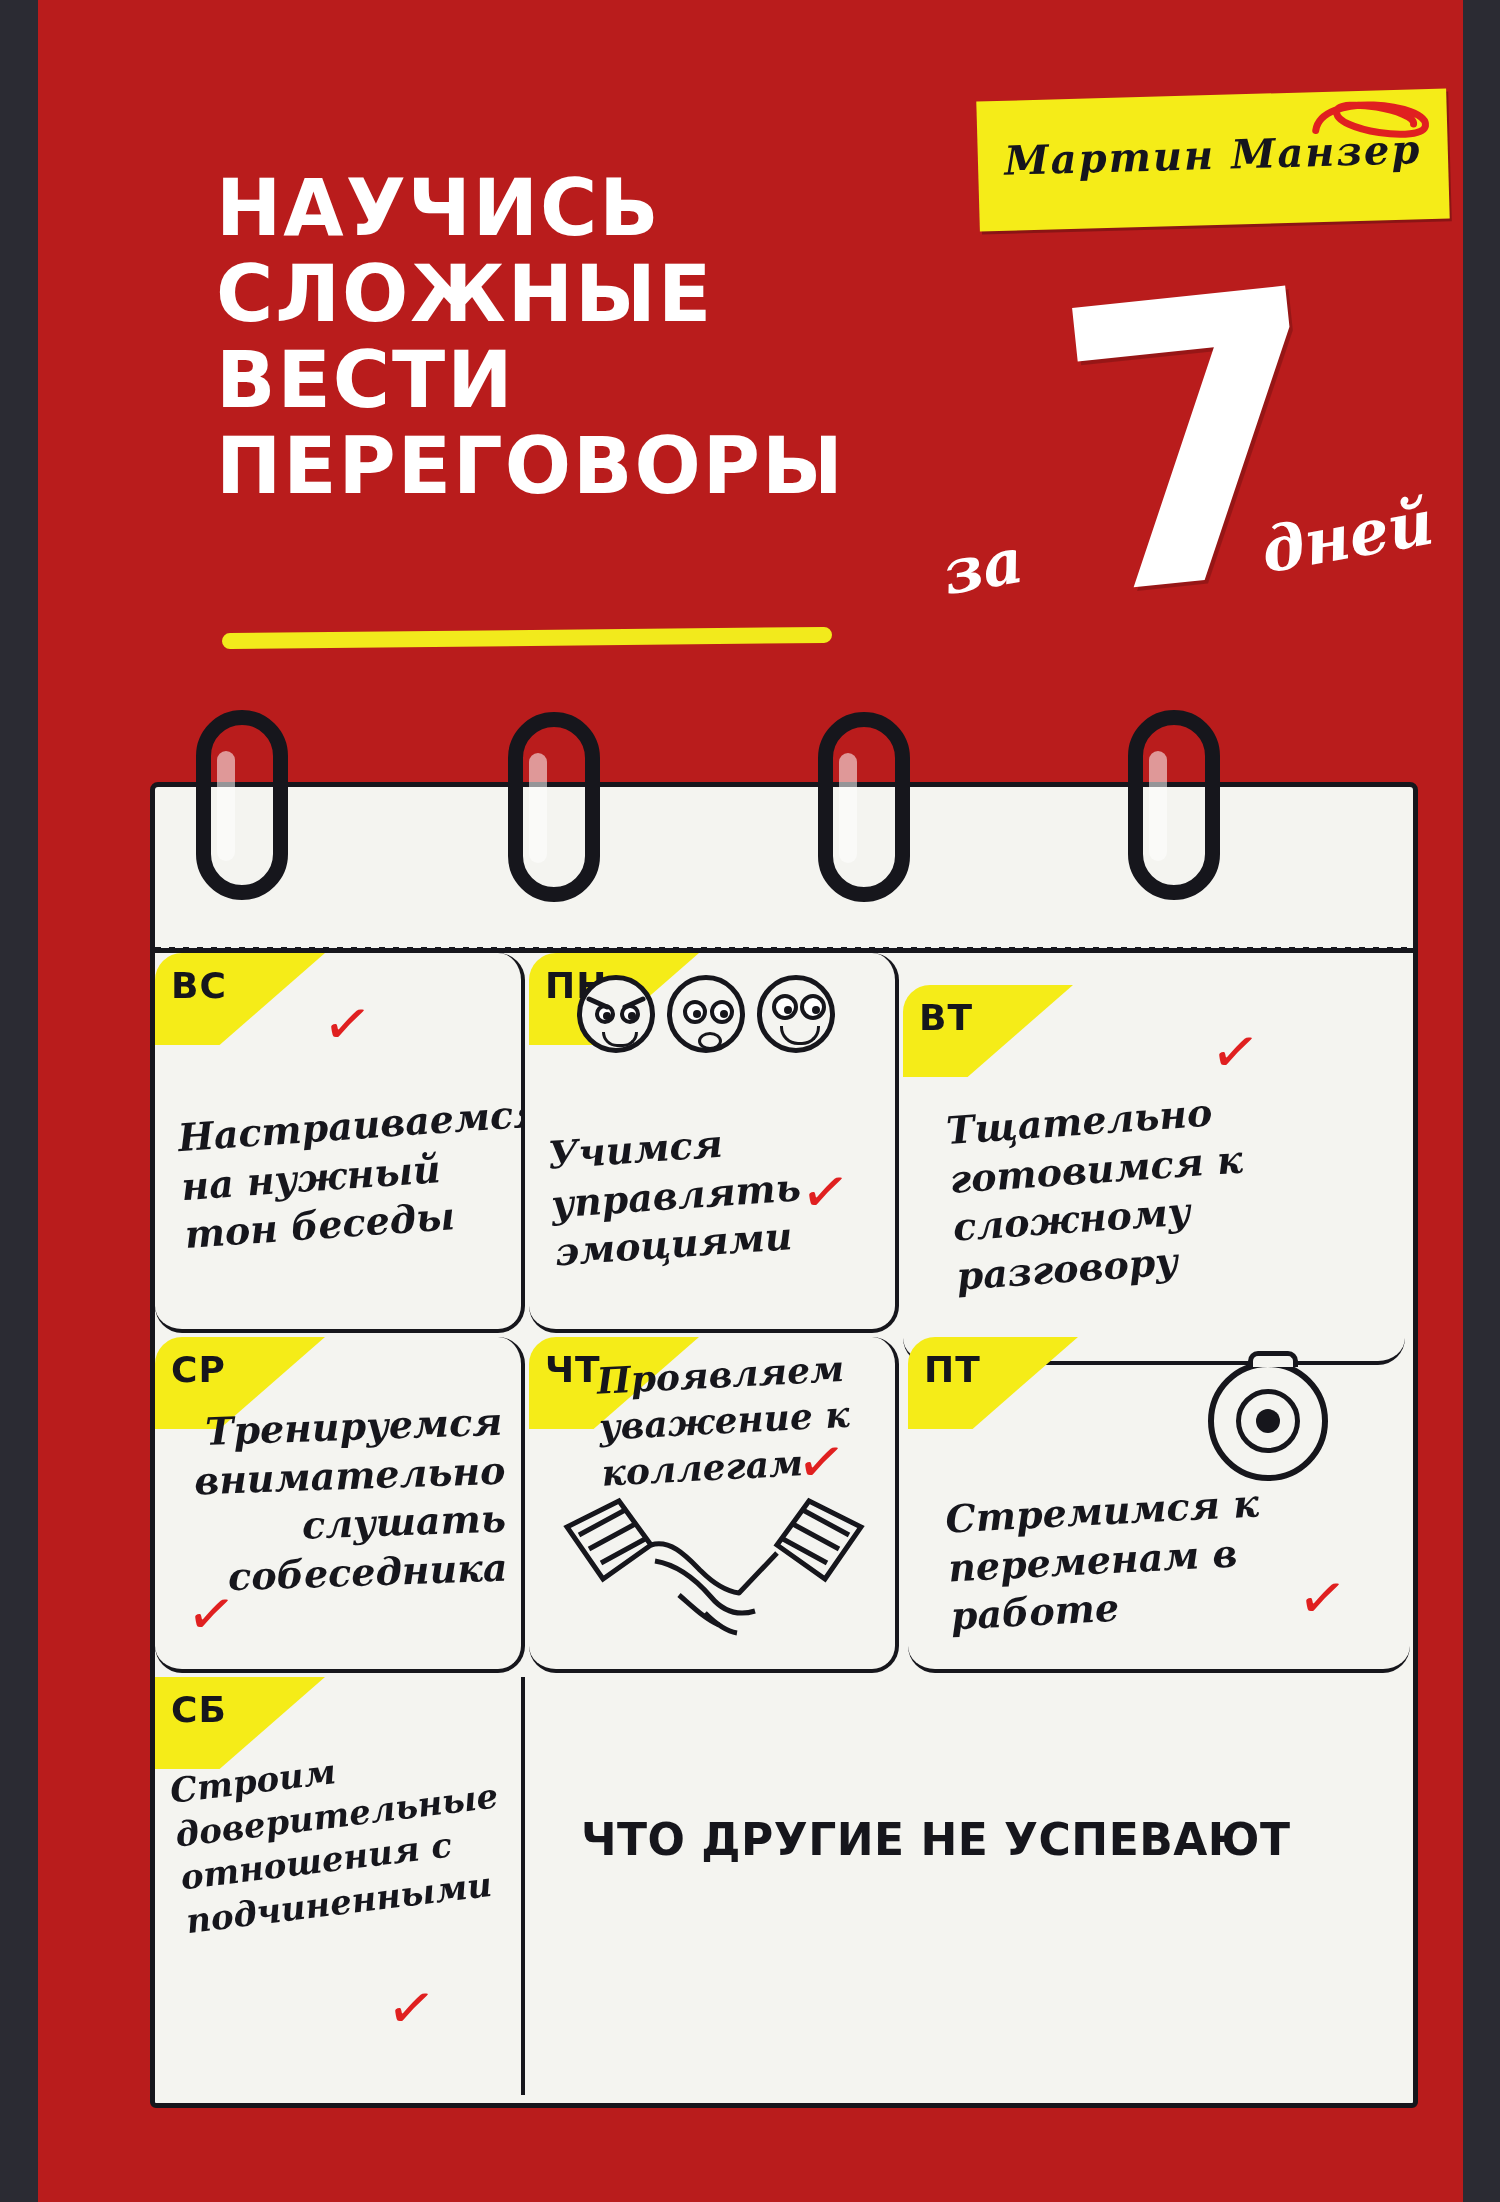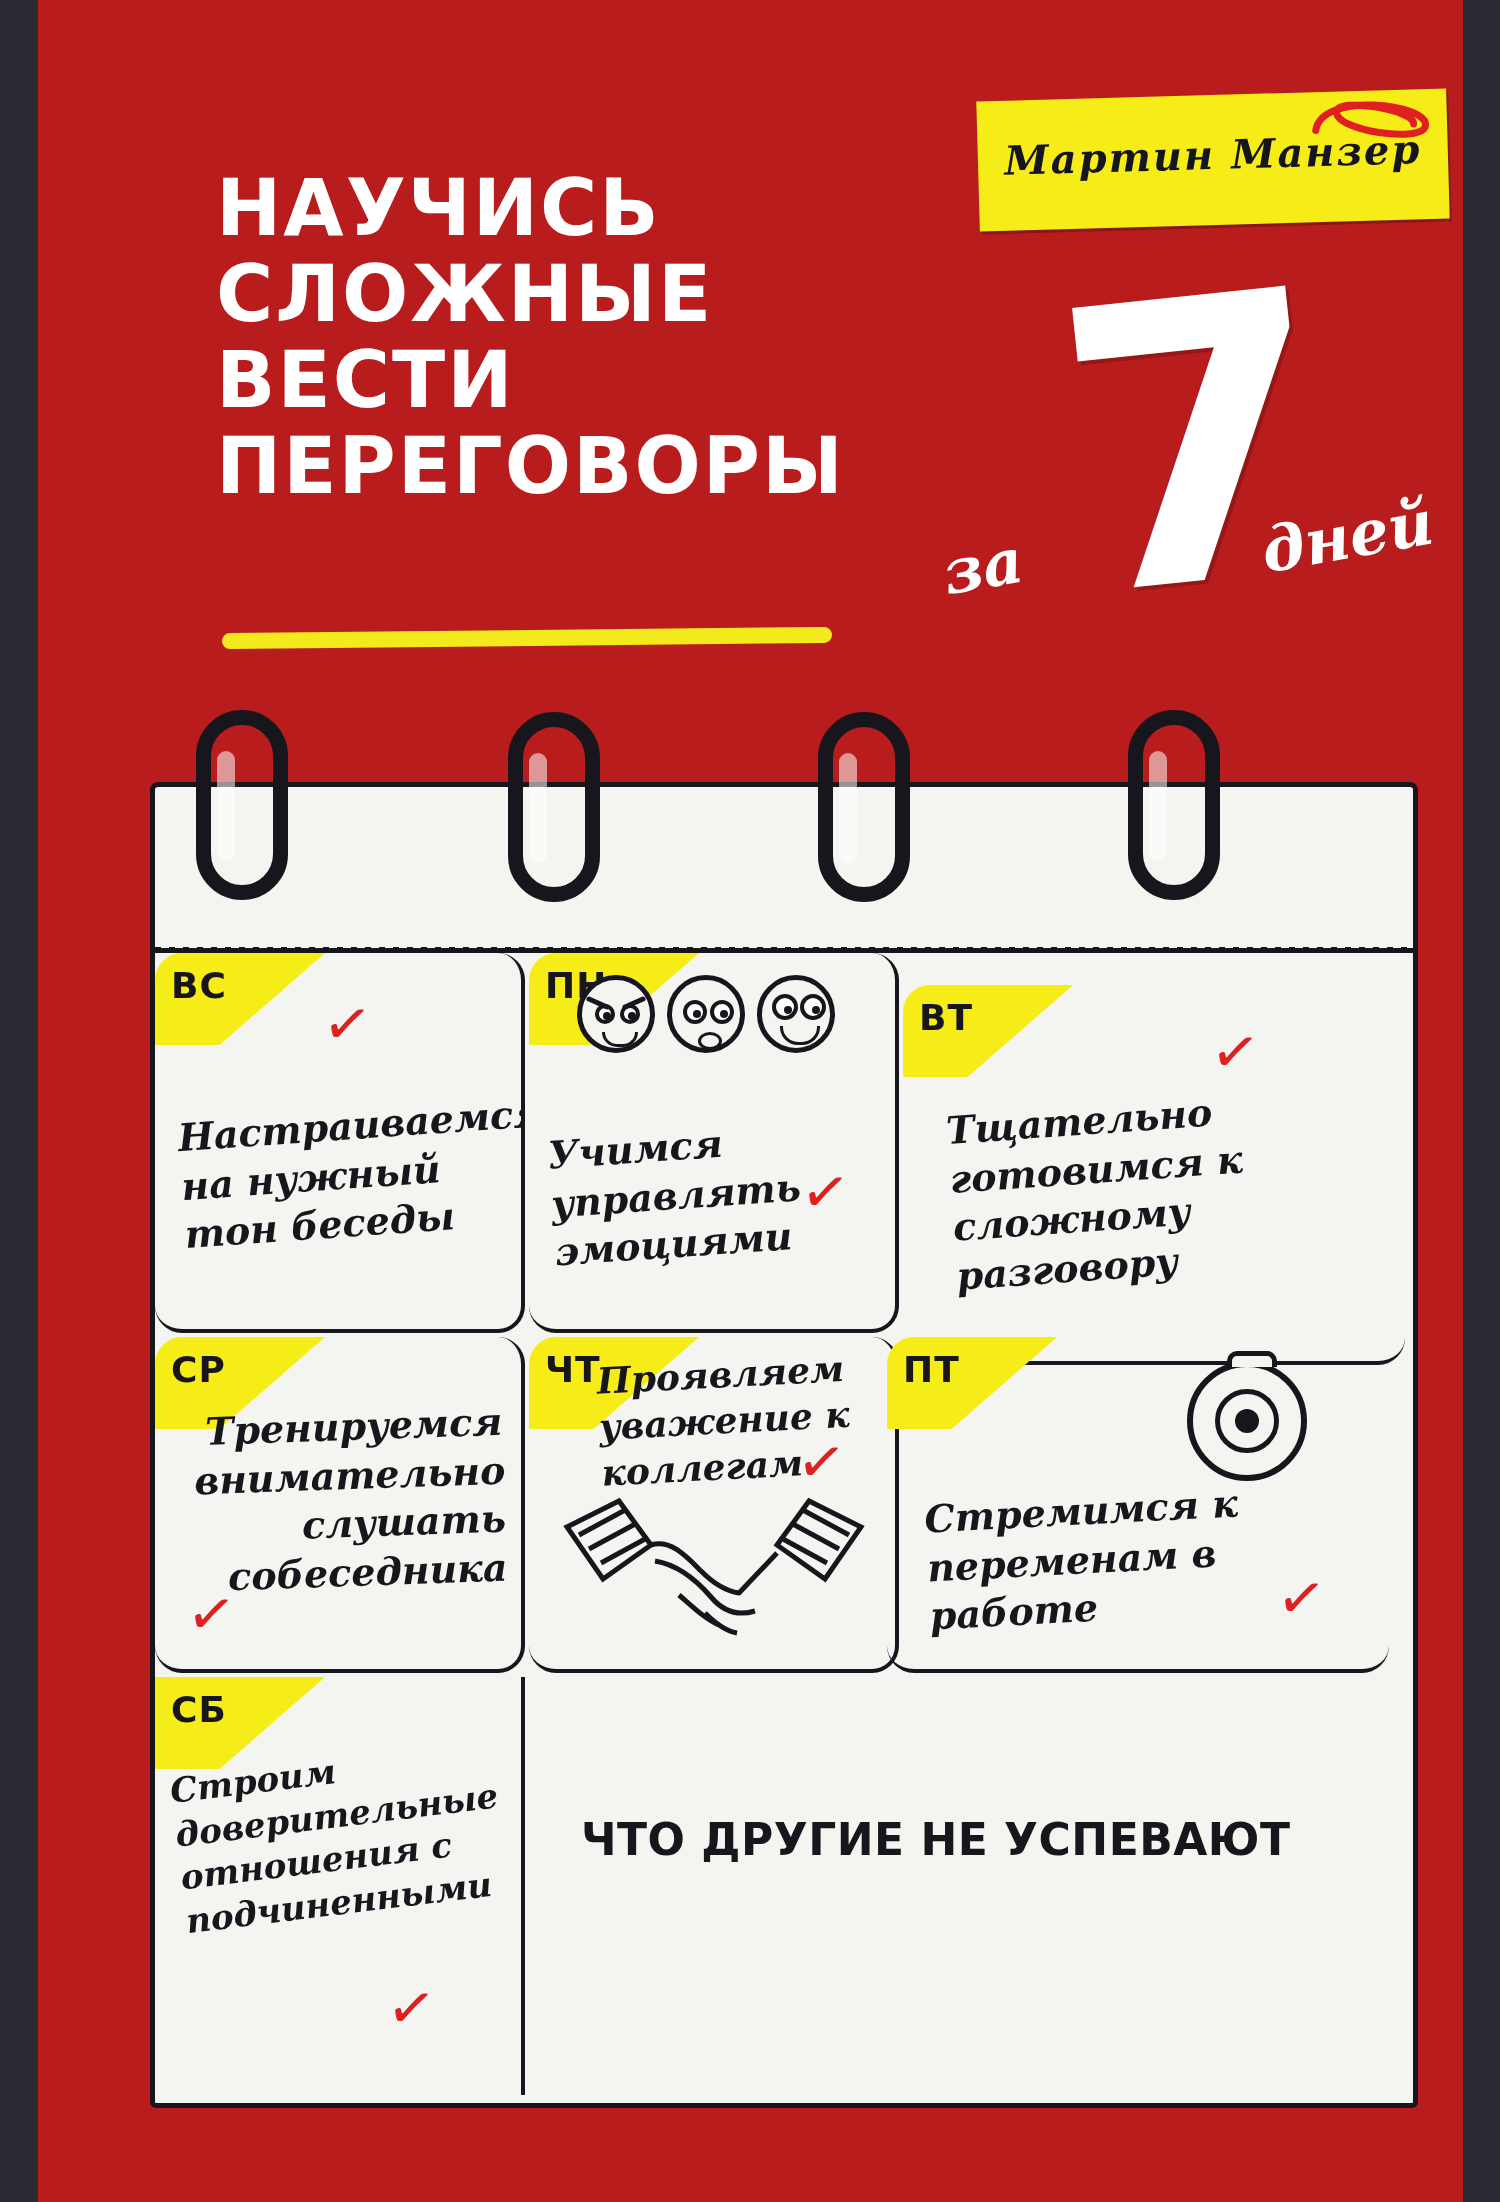--- a/index.html
+++ b/index.html
@@ -440,21 +440,21 @@
                 <path d="M20 48 L68 22 M30 62 L78 36 M42 76 L86 52"></path>
                 <path d="M290 48 L242 22 M280 62 L232 36 M268 76 L224 52"></path>
                 <path d="M92 58 C112 52, 128 70, 142 84 C152 94, 166 104, 180 106 L218 66" stroke-linejoin="round"></path>
                 <path d="M96 74 C120 78, 140 96, 152 110 C162 122, 176 130, 196 124"></path>
                 <path d="M120 108 C134 120, 146 132, 160 138"></path>
                 <path d="M146 126 C156 136, 166 144, 178 146"></path>
               </g>
             </svg>
           </div>
 
-          <div class="cell cell-border-b" style="left:732px;top:384px;width:502px;height:336px;">
+          <div class="cell cell-border-b" style="left:753px;top:384px;width:502px;height:336px;">
             <div class="daytag"></div>
             <div class="daytag-label">ПТ</div>
             <div class="clock" style="left:300px;top:24px;">
               <div class="clock-top"></div>
               <div class="clock-inner"></div>
               <div class="clock-core"></div>
             </div>
             <div class="hand-text" style="left:40px;top:150px;width:330px;font-size:38px;transform:rotate(-3deg);">Стремимся к переменам в работе</div>
             <div class="tick" style="left:390px;top:232px;">✓</div>
           </div>

